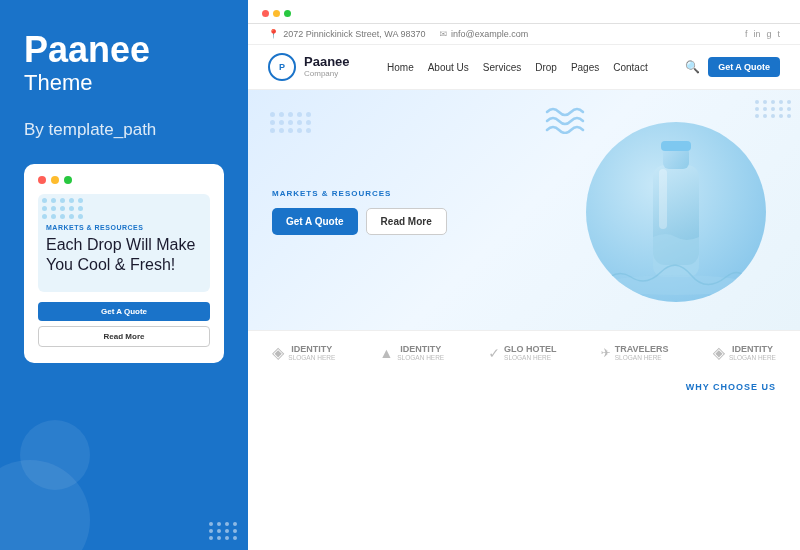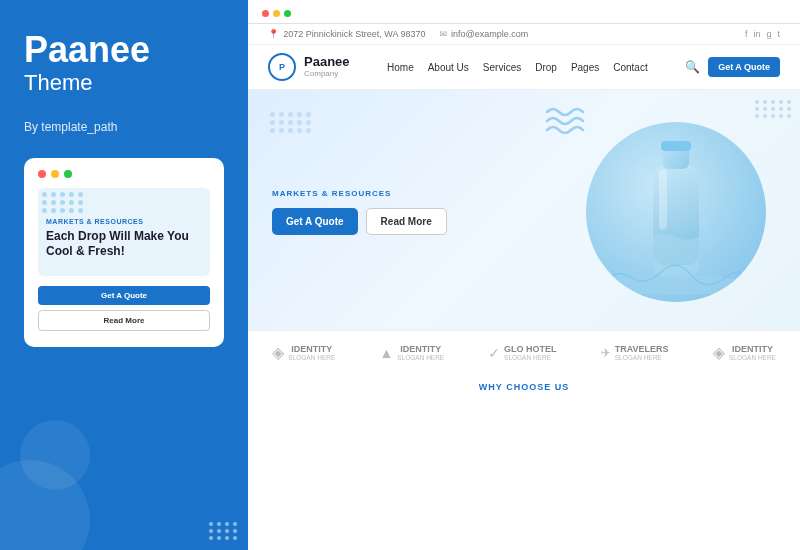--- a/index.html
+++ b/index.html
@@ -23,21 +23,21 @@
       color: #fff;
       line-height: 1.1;
     }
     .brand-subtitle {
       font-size: 22px;
       font-weight: 400;
       color: #fff;
       margin-bottom: 24px;
     }
     .brand-author {
-      font-size: 12px;
+      font-size: 17px;
       color: rgba(255,255,255,0.85);
       margin-bottom: 24px;
     }
 
     
     .mini-card {
       background: #fff;
       border-radius: 10px;
       padding: 12px 14px 16px 14px;
       position: relative;
@@ -74,22 +74,22 @@
     .mini-markets {
       font-size: 7px;
       font-weight: 700;
       color: #1a73c9;
       letter-spacing: 0.5px;
       text-transform: uppercase;
       margin-bottom: 4px;
       margin-top: 2px;
     }
     .mini-heading {
-      font-size: 12px;
-      font-weight: 700;
+      font-size: 16px;
+      font-weight: 400;
       color: #1a1a2e;
       line-height: 1.3;
       margin-bottom: 8px;
     }
     .mini-btn-get {
       background: #1a73c9;
       color: #fff;
       border: none;
       border-radius: 4px;
       padding: 5px 10px;
@@ -314,21 +314,21 @@
       display: flex; flex-direction: column; align-items: center;
       gap: 2px;
     }
     .brand-name { font-size: 9px; font-weight: 700; color: #888; text-align: center; }
     .brand-slogan { font-size: 6.5px; color: #bbb; }
 
     
     .why-section {
       background: #fff;
       padding: 8px 24px;
-      text-align: center;
+      text-align: right;
     }
     .why-title {
       font-size: 9px;
       font-weight: 700;
       color: #1a73c9;
       text-transform: uppercase;
       letter-spacing: 1px;
     }
 
     

